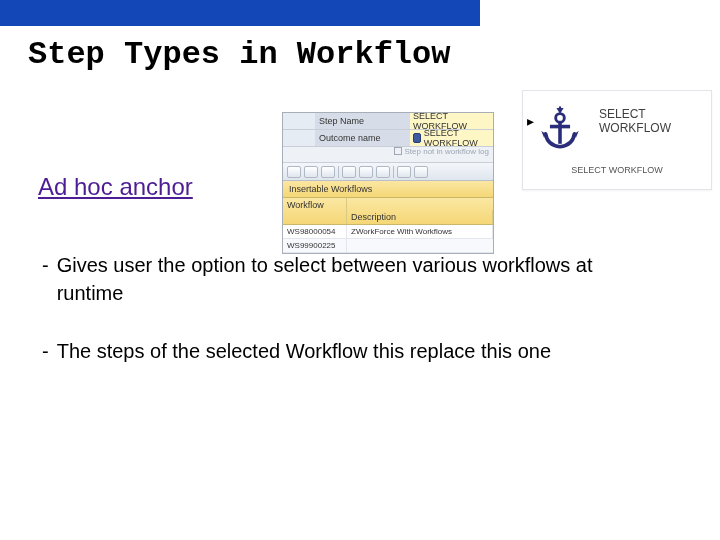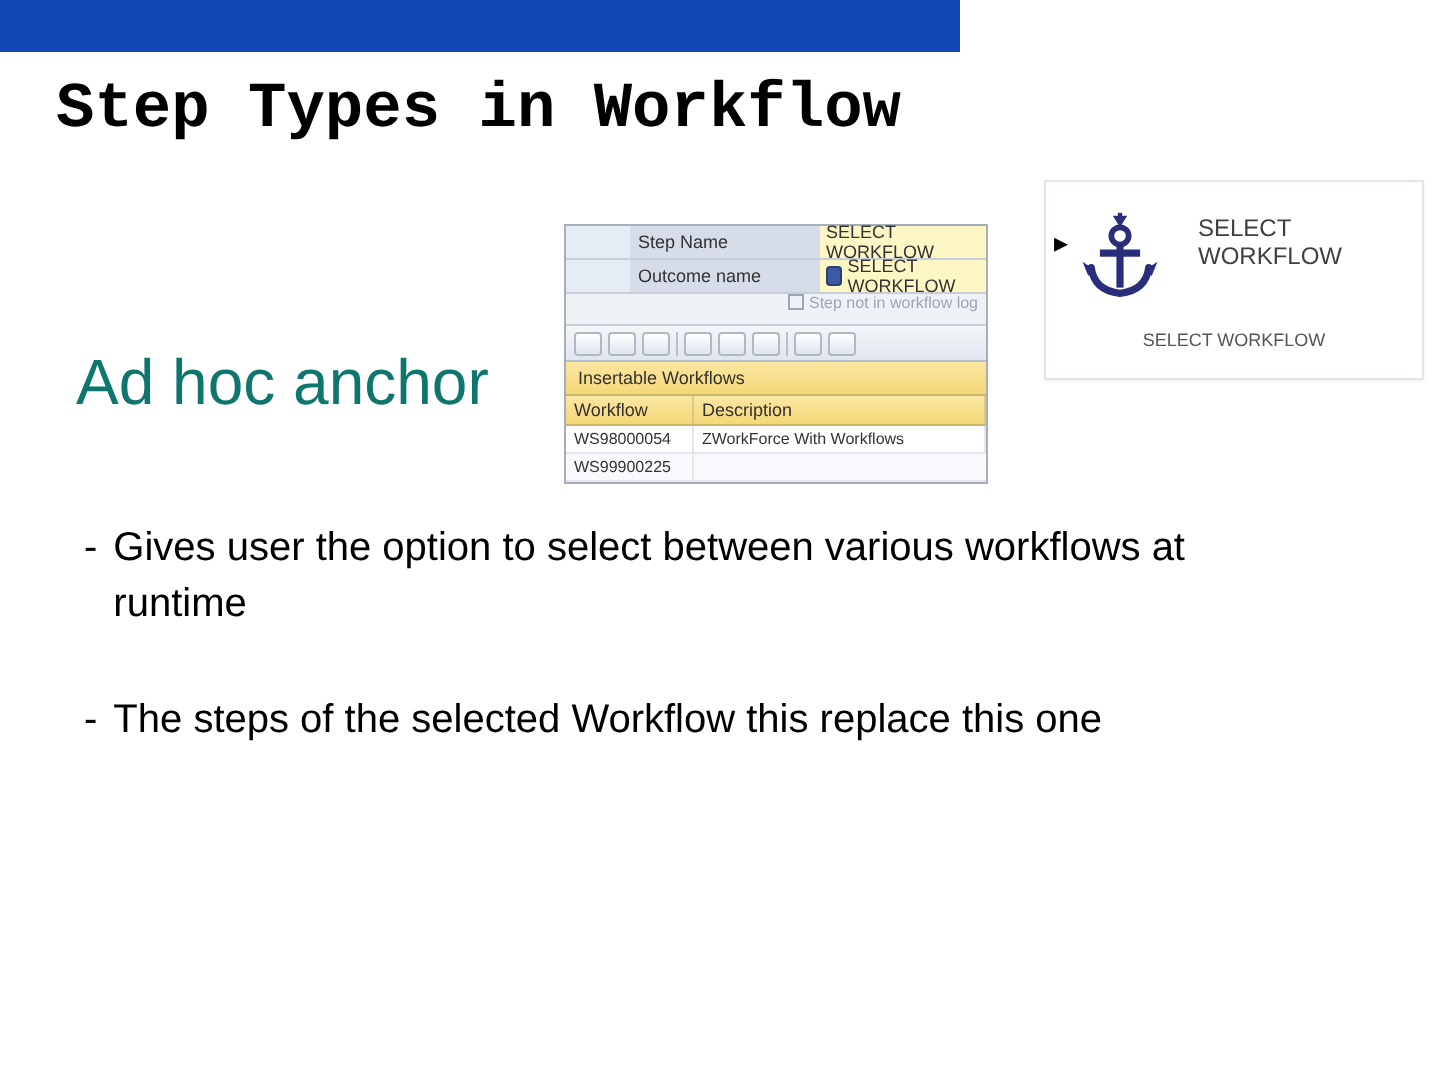--- a/index.html
+++ b/index.html
@@ -17,22 +17,23 @@
     background: #1347b8;
   }
   .title {
     font-size: 32px;
     font-weight: bold;
     color: #000;
     margin: 10px 16px 0 28px;
     font-family: Liberation Mono, monospace;
   }
   .subtitle {
-    font-size: 32px;
-    color: #0f766e;
+    font-size: 24px;
+    color: #4c1d95;
+    text-decoration: underline;
     margin: 100px 0 0 38px;
   }
   .bullets {
     margin: 50px 0 0 42px;
     font-size: 20px;
     color: #000;
     line-height: 1.4;
   }
   .bullet-row {
     display: flex;
@@ -127,21 +128,21 @@
     display: flex;
     background: linear-gradient(#fbe7a2,#f5d777);
     border-bottom: 1px solid #c9b86a;
   }
   .sap-col-hdr div {
     padding: 2px 4px;
     font-size: 9px;
     border-right: 1px solid #d9c983;
   }
   .sap-col-hdr .c1 { flex: 0 0 64px; }
-  .sap-col-hdr .c2 { flex: 1; }
+  .sap-col-hdr .c2 { flex: 1; margin-top: 12px; }
   .sap-row {
     display: flex;
     background: #fff;
     border-bottom: 1px solid #e3e7ed;
   }
   .sap-row:nth-child(even) { background: #f7f9fc; }
   .sap-row div {
     padding: 2px 4px;
     font-size: 8px;
     border-right: 1px solid #e3e7ed;

